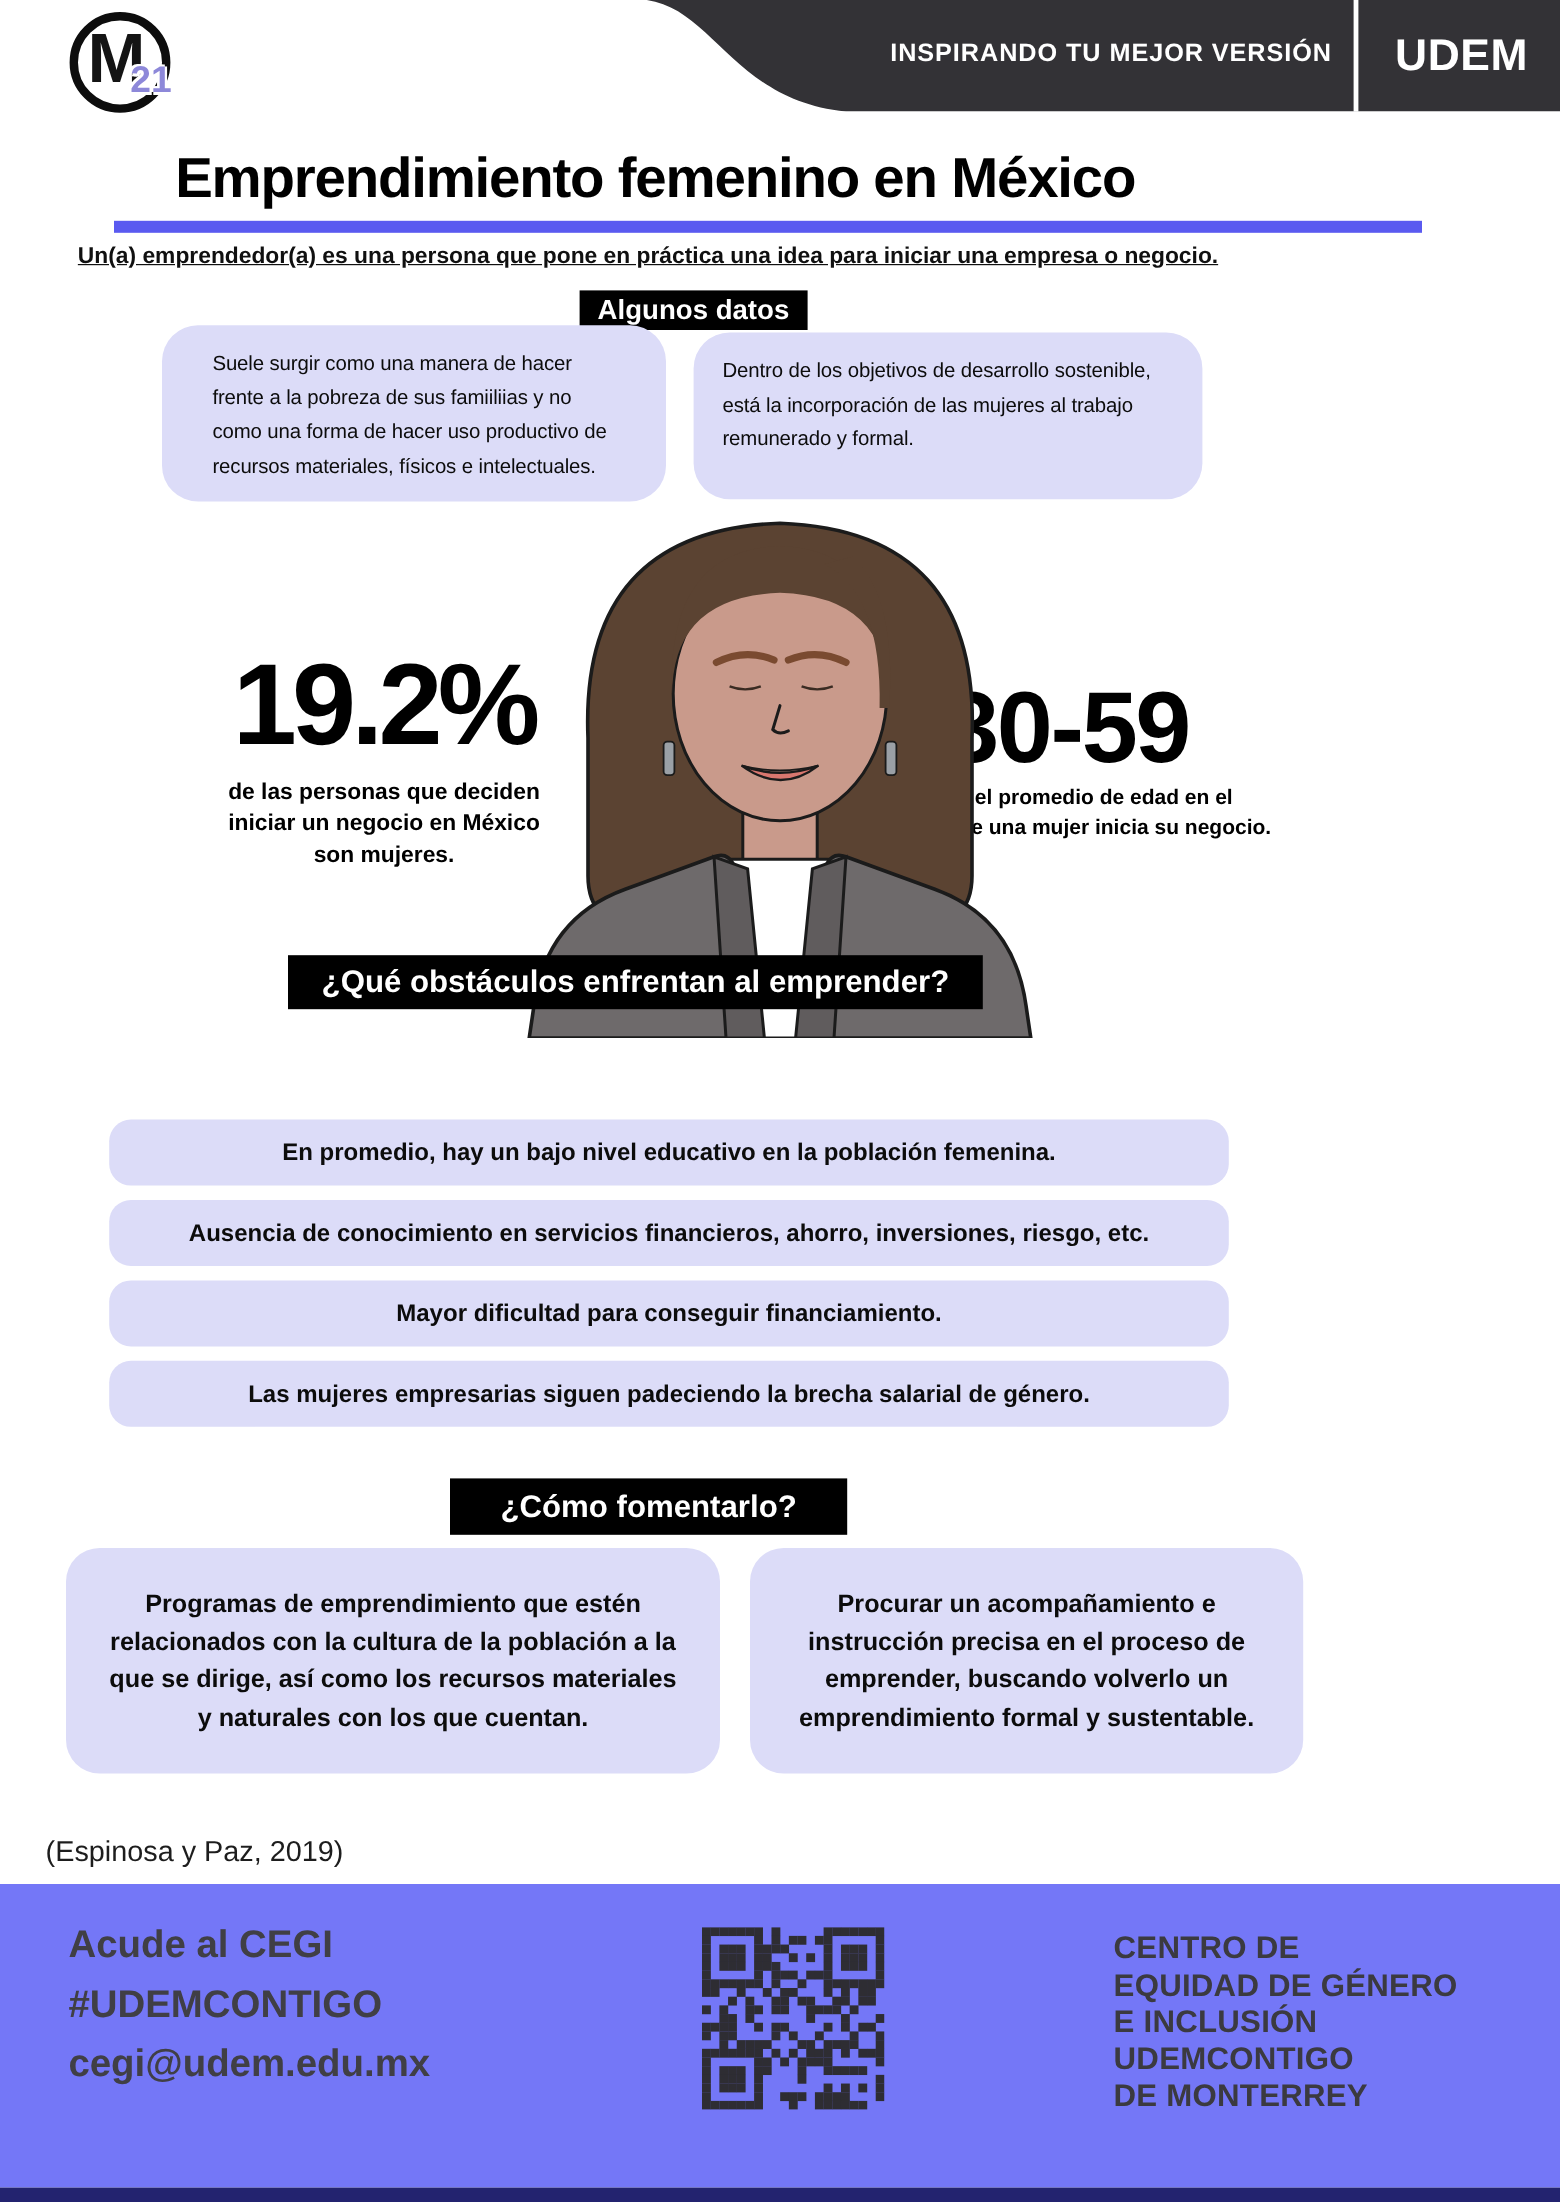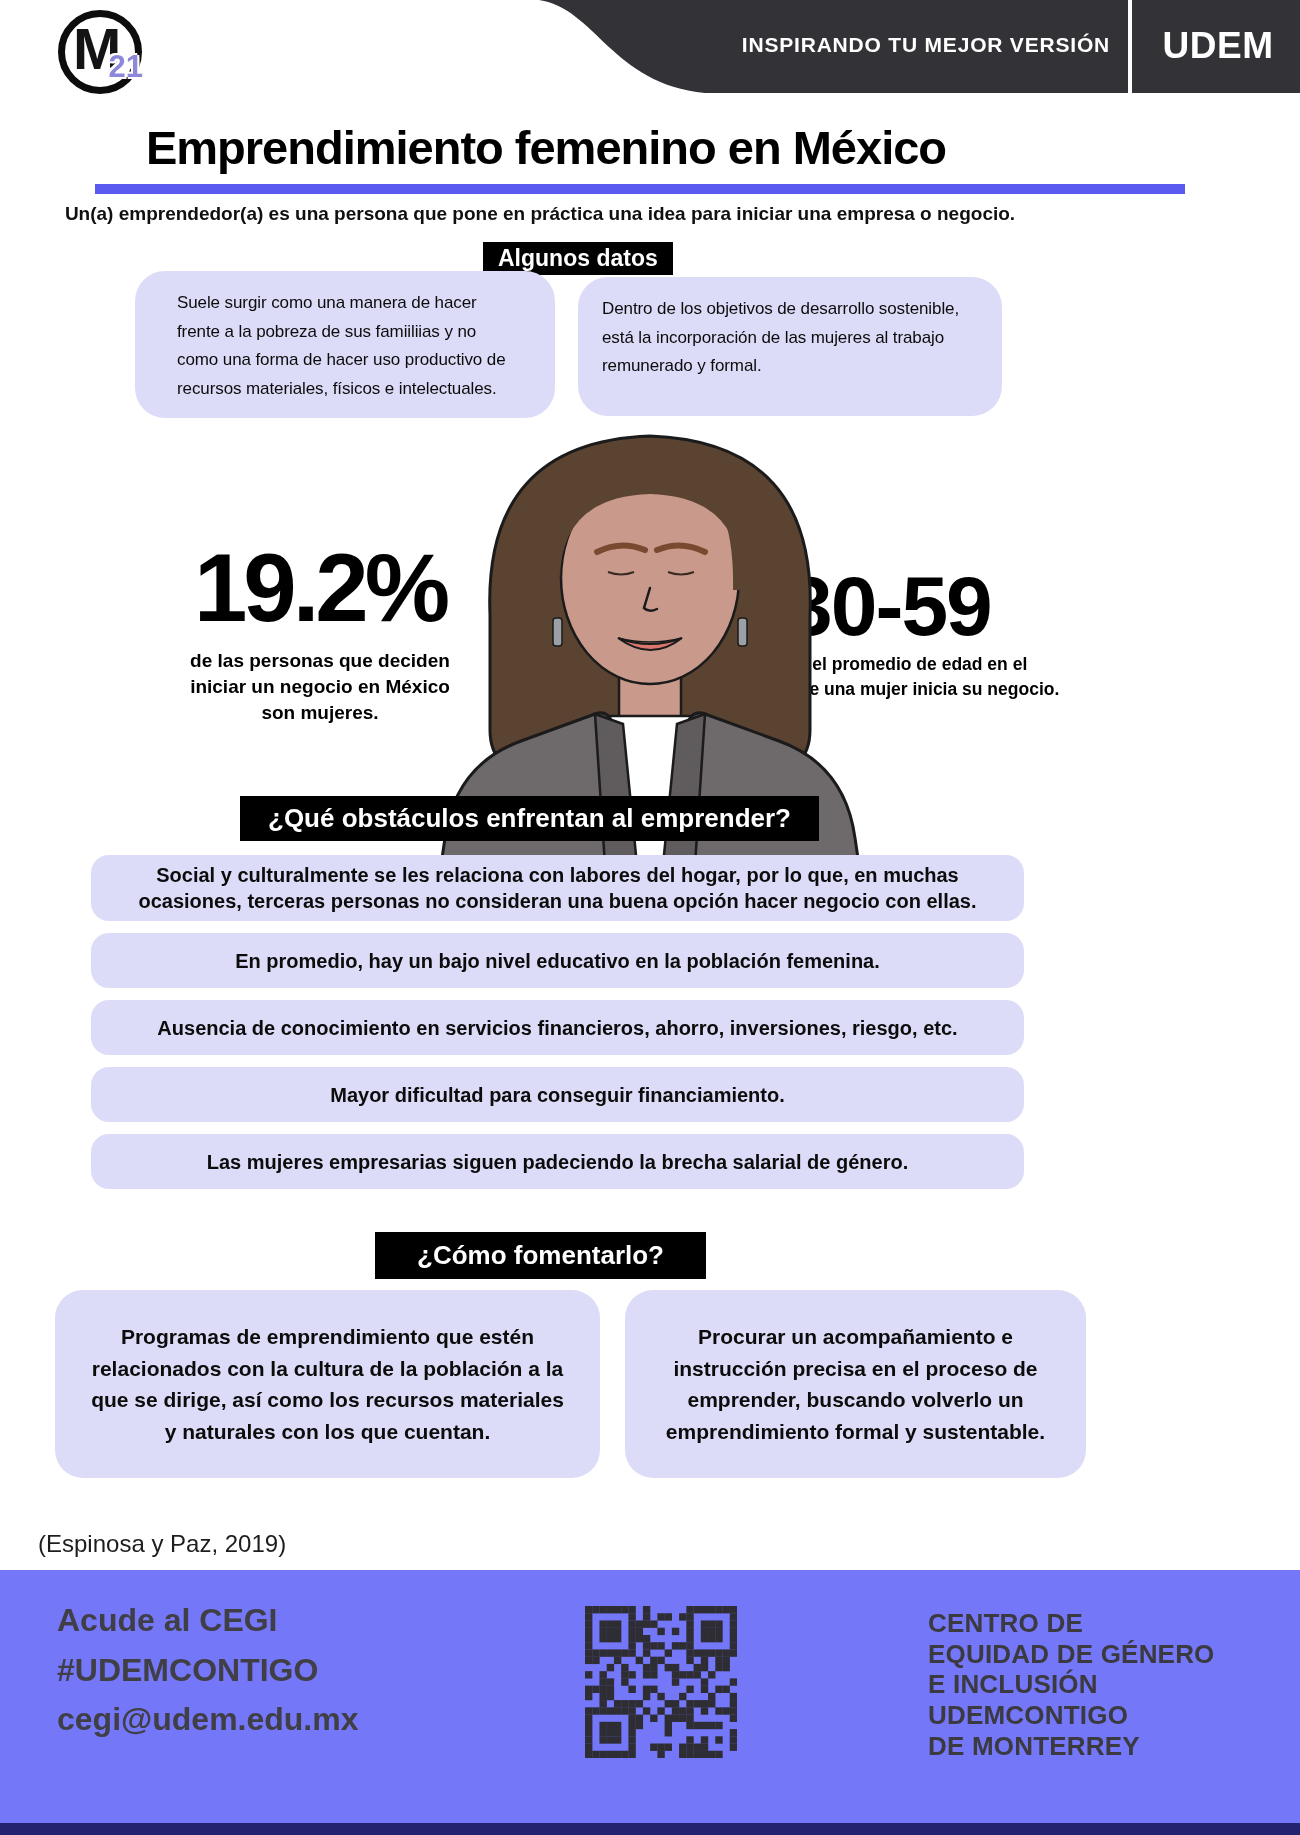--- a/index.html
+++ b/index.html
@@ -94,21 +94,21 @@
   <div class="logo">
     <span class="m">M</span>
     <span class="n21">21</span>
   </div>
   <div class="hdr-tagline">INSPIRANDO TU MEJOR VERSIÓN</div>
   <div class="hdr-divider"></div>
   <div class="hdr-brand">UDEM</div>
 
   <h1 class="title" style="margin:0;">Emprendimiento femenino en México</h1>
   <div class="title-underline"></div>
-  <p class="intro" style="margin:0;">Un(a) emprendedor(a) es una persona que pone en práctica una idea para iniciar una empresa o negocio.</p>
+  <p class="intro" style="margin:0;text-decoration:underline;">Un(a) emprendedor(a) es una persona que pone en práctica una idea para iniciar una empresa o negocio.</p>
 
   <div class="badge badge-datos">Algunos datos</div>
   <div class="fact-box fact-left">Suele surgir como una manera de hacer frente a la pobreza de sus famiiliias y no como una forma de hacer uso productivo de recursos materiales, físicos e intelectuales.</div>
   <div class="fact-box fact-right">Dentro de los objetivos de desarrollo sostenible, está la incorporación de las mujeres al trabajo remunerado y formal.</div>
 
   <svg class="woman" viewBox="0 0 450 465">
 
     <path d="M65,215 Q58,42 225,36 Q392,42 385,215 L385,330 Q385,372 338,374 L112,374 Q65,372 65,330 Z" fill="#5b4332" stroke="#1b1b1b" stroke-width="3"></path>
 
     <rect x="194" y="255" width="62" height="62" fill="#c99a8b" stroke="#1b1b1b" stroke-width="2.5"></rect>
@@ -147,21 +147,20 @@
     <span class="cap-line">iniciar un negocio en México</span>
     <span class="cap-line">son mujeres.</span>
   </div>
   <div class="stat-num-right">30-59</div>
   <div class="stat-cap-right">
     <span class="cap-line">es el promedio de edad en el</span>
     <span class="cap-line">que una mujer inicia su negocio.</span>
   </div>
 
   <div class="banner banner-obstaculos">¿Qué obstáculos enfrentan al emprender?</div>
-  <div class="bar bar1">Social y culturalmente se les relaciona con labores del hogar, por lo que, en muchas ocasiones, terceras personas no consideran una buena opción hacer negocio con ellas.</div>
   <div class="bar bar2">En promedio, hay un bajo nivel educativo en la población femenina.</div>
   <div class="bar bar3">Ausencia de conocimiento en servicios financieros, ahorro, inversiones, riesgo, etc.</div>
   <div class="bar bar4">Mayor dificultad para conseguir financiamiento.</div>
   <div class="bar bar5">Las mujeres empresarias siguen padeciendo la brecha salarial de género.</div>
 
   <div class="banner banner-fomentar">¿Cómo fomentarlo?</div>
   <div class="promo-box promo-left">Programas de emprendimiento que estén relacionados con la cultura de la población a la que se dirige, así como los recursos materiales y naturales con los que cuentan.</div>
   <div class="promo-box promo-right">Procurar un acompañamiento e instrucción precisa en el proceso de emprender, buscando volverlo un emprendimiento formal y sustentable.</div>
 
   <div class="citation">(Espinosa y Paz, 2019)</div>

